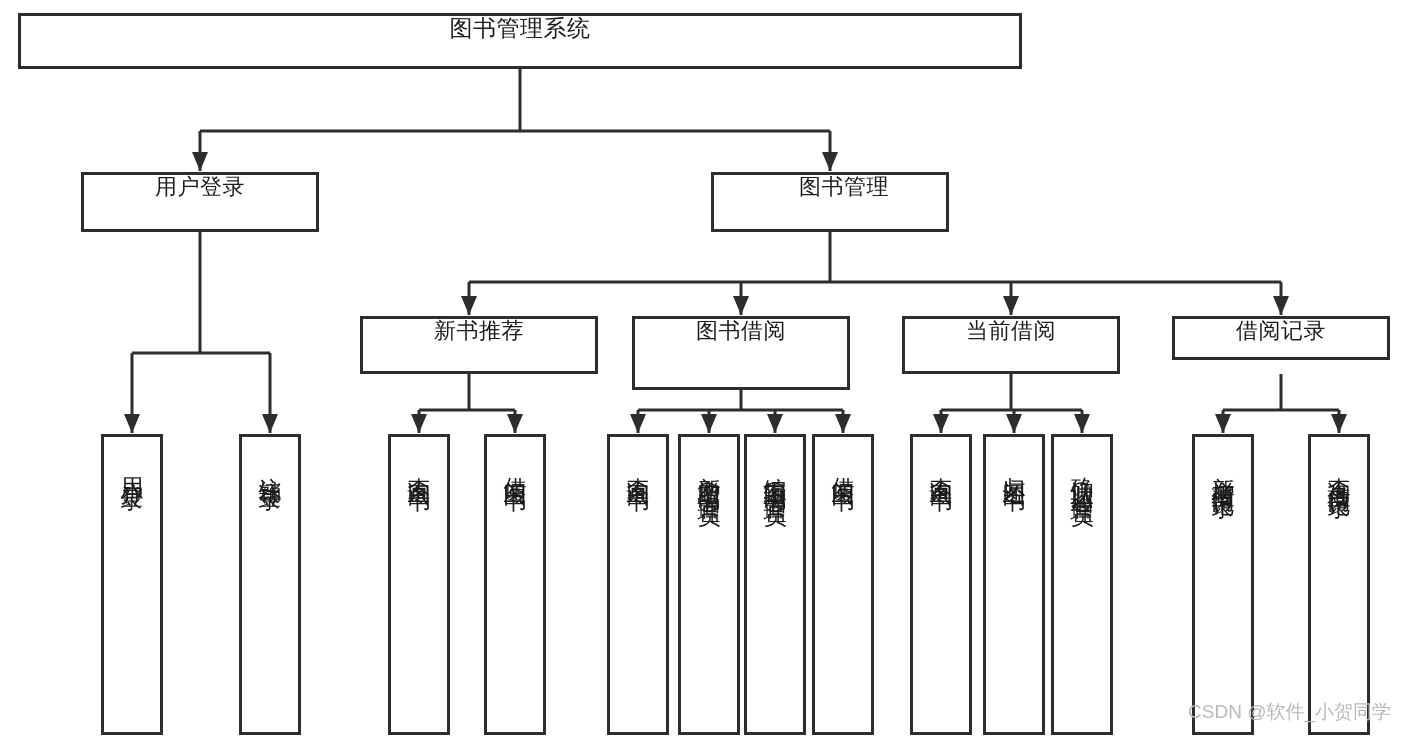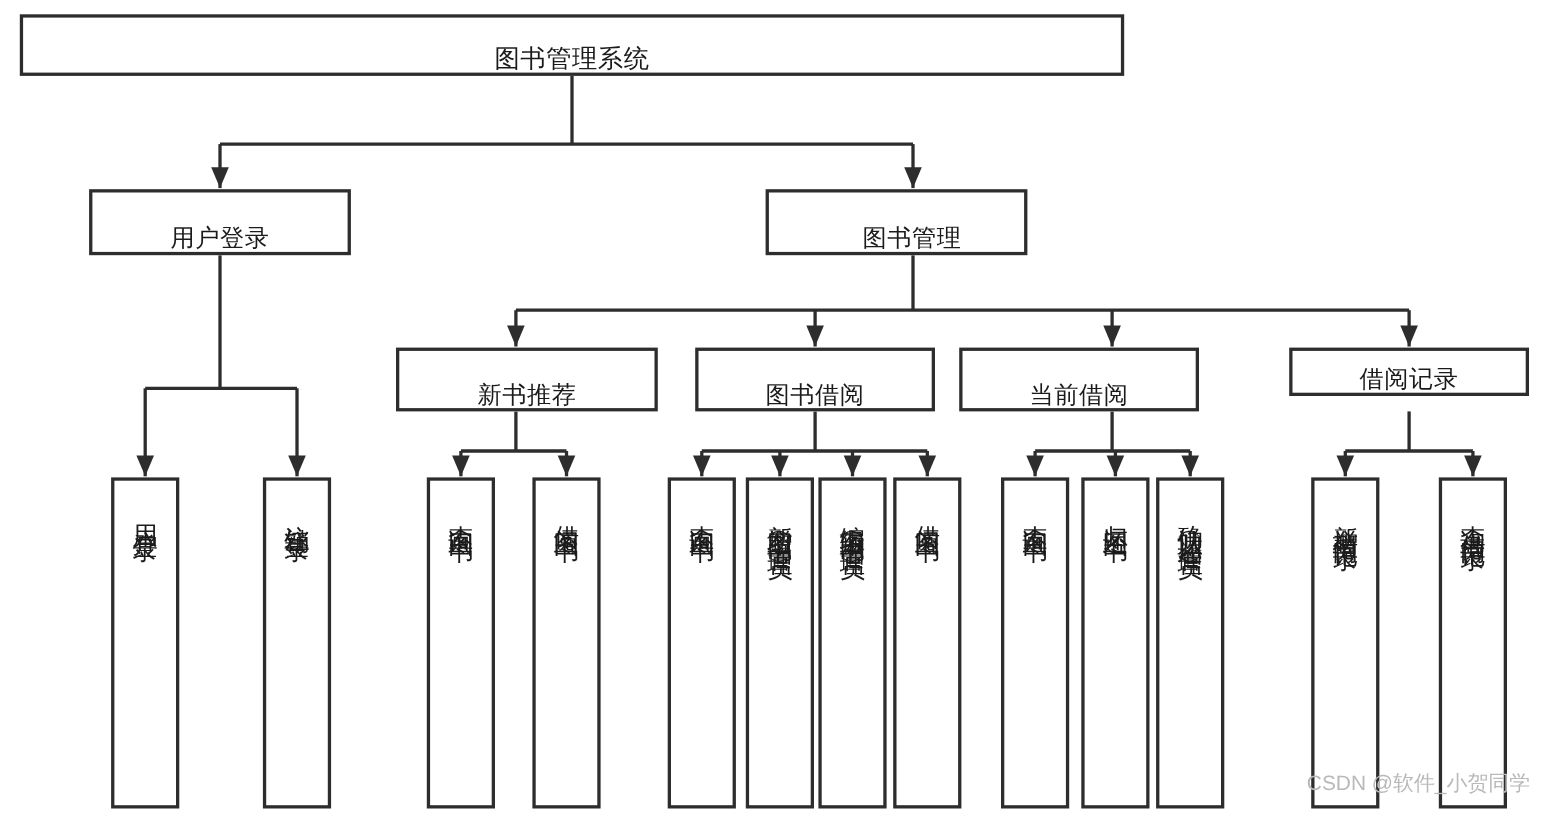--- a/index.html
+++ b/index.html
@@ -19,21 +19,21 @@
     left: 0; top: 0;
     width: 1405px;
     height: 747px;
   }
   .node {
     position: absolute;
     box-sizing: border-box;
     background: #ffffff;
     border: 3px solid #2d2d2d;
     display: flex;
-    align-items: flex-end;
+    align-items: flex-start;
     justify-content: center;
   }
   .node-label {
     color: #1b1b1b;
     font-size: 22px;
     line-height: 1.1;
     letter-spacing: 0.5px;
     white-space: nowrap;
     user-select: none;
   }
@@ -138,31 +138,31 @@
       <polygon points="1331,414 1347,414 1339,433"></polygon>
     </svg>
 
   <div class="node root horizontal" style="left: 18px; top: 13px; width: 1004px; height: 56px;">
     <span class="node-label">图书管理系统</span>
   </div>
 
   <div class="node horizontal" style="left: 81px; top: 172px; width: 238px; height: 60px;">
     <span class="node-label">用户登录</span>
   </div>
-  <div class="node horizontal" style="left: 696px; top: 172px; width: 238px; height: 60px; padding-left: 28px;">
+  <div class="node horizontal" style="left: 711px; top: 172px; width: 238px; height: 60px; padding-left: 28px;">
     <span class="node-label">图书管理</span>
   </div>
 
   <div class="node horizontal" style="left: 360px; top: 316px; width: 238px; height: 58px;">
     <span class="node-label">新书推荐</span>
   </div>
-  <div class="node horizontal" style="left: 632px; top: 316px; width: 218px; height: 58px;">
+  <div class="node horizontal" style="left: 632px; top: 316px; width: 218px; height: 74px;">
     <span class="node-label">图书借阅</span>
   </div>
-  <div class="node horizontal" style="left: 872px; top: 316px; width: 218px; height: 58px;">
+  <div class="node horizontal" style="left: 902px; top: 316px; width: 218px; height: 58px;">
     <span class="node-label">当前借阅</span>
   </div>
   <div class="node horizontal" style="left: 1172px; top: 316px; width: 218px; height: 44px;">
     <span class="node-label">借阅记录</span>
   </div>
 
   <div class="node vertical" style="left: 101px; top: 434px; width: 62px; height: 301px;">
     <span class="node-label">用户登录</span>
   </div>
   <div class="node vertical" style="left: 239px; top: 434px; width: 62px; height: 301px;">

